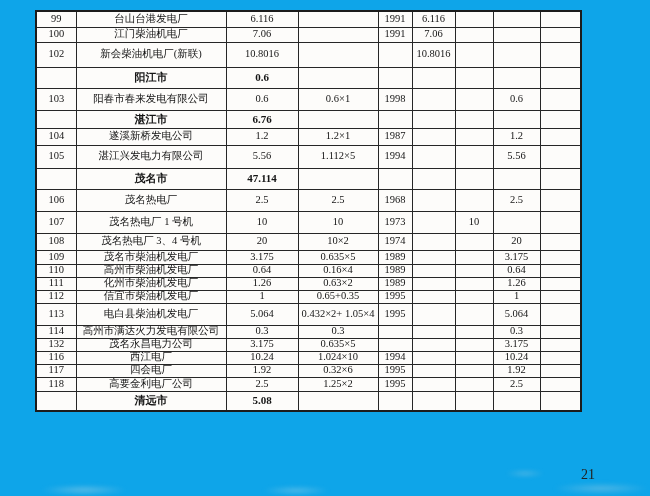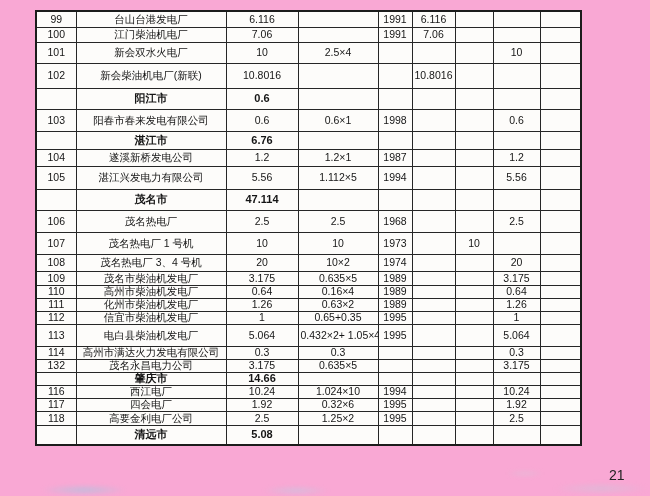--- a/index.html
+++ b/index.html
@@ -1,21 +1,21 @@
 <!DOCTYPE html>
 <html><head>
 <meta charset="utf-8">
 <style>
   html,body { margin:0; padding:0; }
   .page {
     position:relative;
     width:650px; height:496px;
-    background:#f9a8d4;
+    background:#0ea5e9;
     overflow:hidden;
-    font-family:Liberation Sans, sans-serif;
+    font-family:Liberation Serif, serif;
     color:#151515;
   }
   .table-wrap { position:absolute; left:35px; top:10px; }
   table.grid {
     border-collapse:collapse;
     table-layout:fixed;
     width:545px;
     background:#fdfcfa;
   }
   table.grid { border:2px solid #1c1c1c; }
@@ -28,21 +28,21 @@
     white-space:nowrap;
     overflow:hidden;
     vertical-align:middle;
   }
   td[data-cell="name"] { text-align:left; padding-left:6px; }
   td[data-cell="c4"]   { font-size:10px; }
   td[data-cell="seq"]  { font-size:10px; }
   tr.city-row td[data-cell="name"],
   tr.city-row td[data-cell="c3"] { font-weight:bold; font-size:11px; }
   .page-number {
-    position:absolute; left:609px; top:467px;
+    position:absolute; left:581px; top:467px;
     font-size:14px; color:#222;
   }
   .smudge { position:absolute; border-radius:50%; filter:blur(2px); }
   .smudge-1 { left:40px;  top:485px; width:88px;  height:10px;
               background:radial-gradient(ellipse at center, rgba(150,205,228,.6), rgba(150,205,228,0) 70%); }
   .smudge-2 { left:262px; top:486px; width:68px;  height:9px;
               background:radial-gradient(ellipse at center, rgba(170,215,232,.45), rgba(170,215,232,0) 70%); }
   .smudge-3 { left:552px; top:483px; width:98px;  height:11px;
               background:radial-gradient(ellipse at center, rgba(185,210,222,.4), rgba(185,210,222,0) 70%); }
   .smudge-4 { left:505px; top:470px; width:40px;  height:7px;
@@ -82,31 +82,20 @@
       <td data-cell="seq">100</td>
       <td data-cell="name">江门柴油机电厂</td>
       <td data-cell="c3">7.06</td>
       <td data-cell="c4"></td>
       <td data-cell="year">1991</td>
       <td data-cell="c6">7.06</td>
       <td data-cell="c7"></td>
       <td data-cell="c8"></td>
       <td data-cell="c9"></td>
     </tr>
-          <tr style="height: 21px;">
-      <td data-cell="seq">101</td>
-      <td data-cell="name">新会双水火电厂</td>
-      <td data-cell="c3">10</td>
-      <td data-cell="c4">2.5×4</td>
-      <td data-cell="year"></td>
-      <td data-cell="c6"></td>
-      <td data-cell="c7"></td>
-      <td data-cell="c8">10</td>
-      <td data-cell="c9"></td>
-    </tr>
           <tr style="height: 25px;">
       <td data-cell="seq">102</td>
       <td data-cell="name">新会柴油机电厂(新联)</td>
       <td data-cell="c3">10.8016</td>
       <td data-cell="c4"></td>
       <td data-cell="year"></td>
       <td data-cell="c6">10.8016</td>
       <td data-cell="c7"></td>
       <td data-cell="c8"></td>
       <td data-cell="c9"></td>
@@ -280,31 +269,20 @@
       <td data-cell="seq">132</td>
       <td data-cell="name">茂名永昌电力公司</td>
       <td data-cell="c3">3.175</td>
       <td data-cell="c4">0.635×5</td>
       <td data-cell="year"></td>
       <td data-cell="c6"></td>
       <td data-cell="c7"></td>
       <td data-cell="c8">3.175</td>
       <td data-cell="c9"></td>
     </tr>
-          <tr class="city-row" style="height: 13px;">
-      <td data-cell="seq"></td>
-      <td data-cell="name">肇庆市</td>
-      <td data-cell="c3">14.66</td>
-      <td data-cell="c4"></td>
-      <td data-cell="year"></td>
-      <td data-cell="c6"></td>
-      <td data-cell="c7"></td>
-      <td data-cell="c8"></td>
-      <td data-cell="c9"></td>
-    </tr>
           <tr style="height: 13px;">
       <td data-cell="seq">116</td>
       <td data-cell="name">西江电厂</td>
       <td data-cell="c3">10.24</td>
       <td data-cell="c4">1.024×10</td>
       <td data-cell="year">1994</td>
       <td data-cell="c6"></td>
       <td data-cell="c7"></td>
       <td data-cell="c8">10.24</td>
       <td data-cell="c9"></td>

